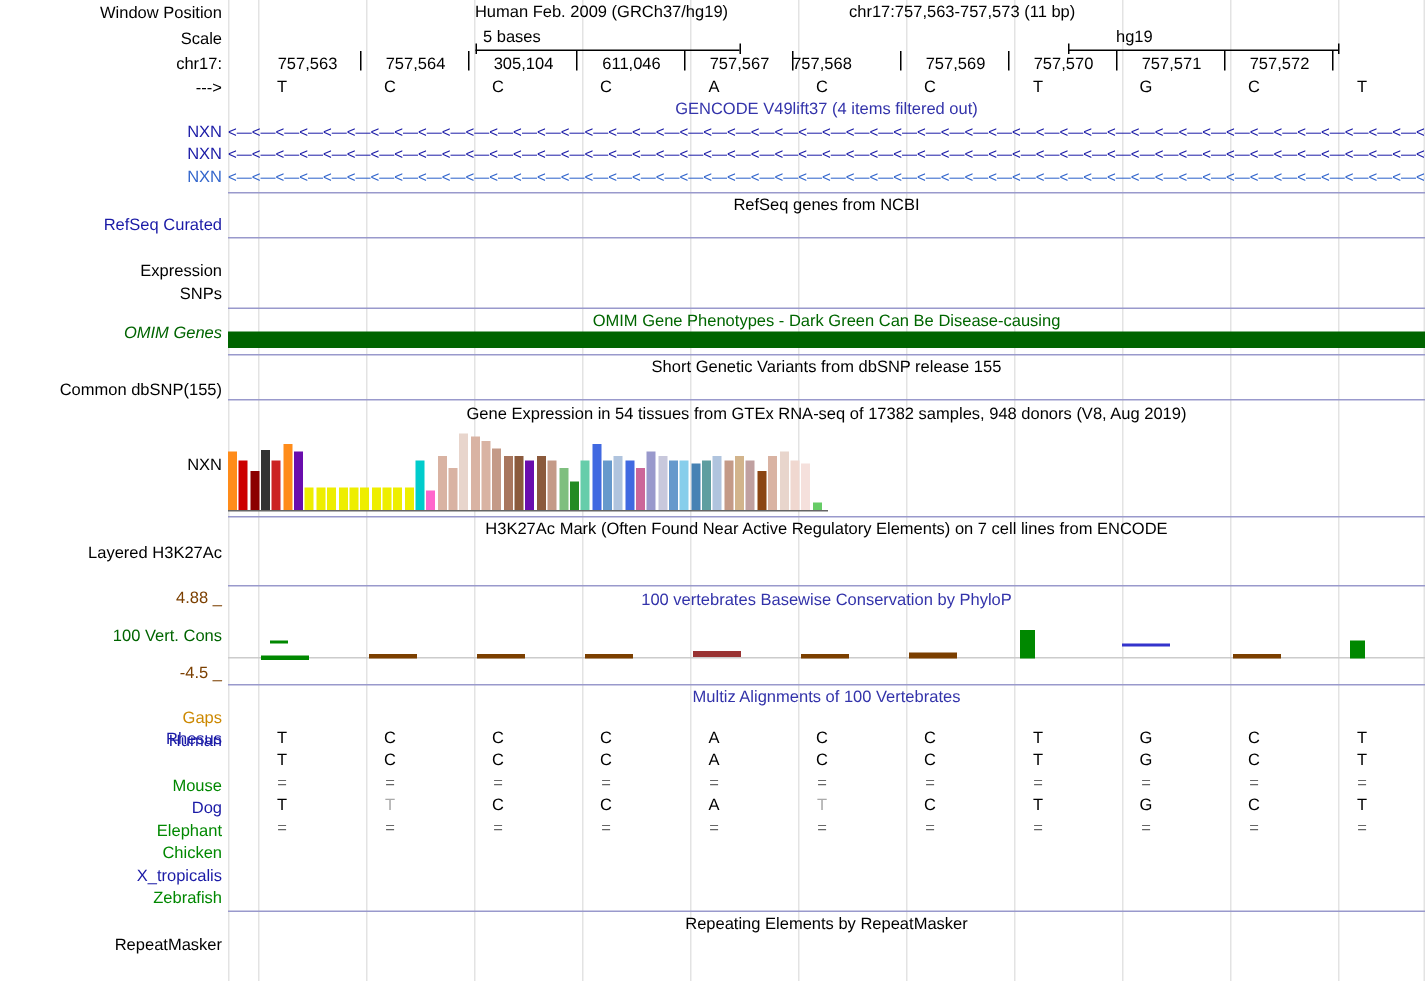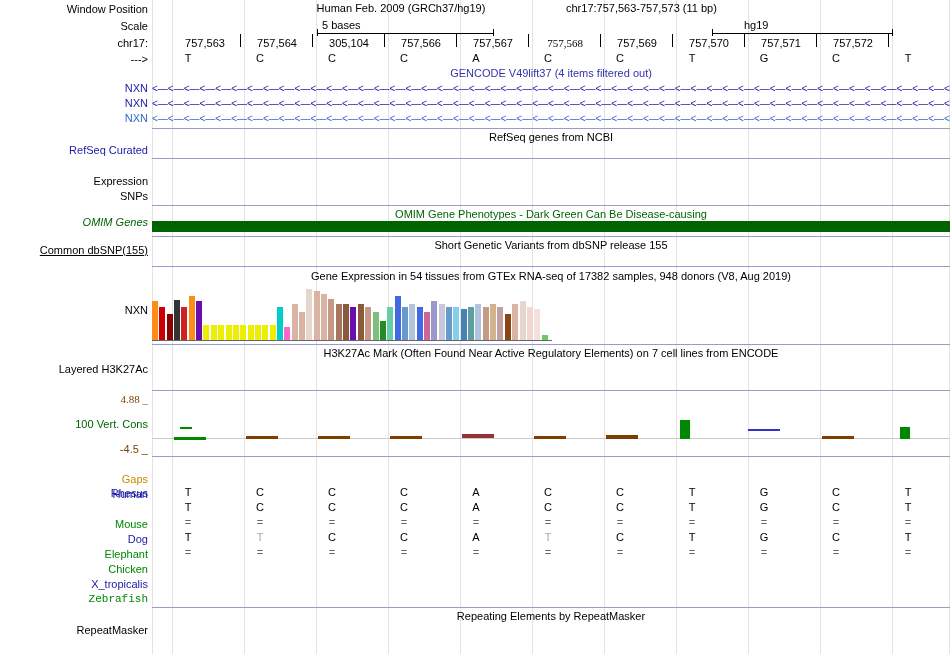--- a/index.html
+++ b/index.html
@@ -146,39 +146,39 @@
     <div class="lblitem" style="top:97px;  color:#1a1aa6;">NXN</div>
     <div class="lblitem" style="top:112px; color:#3366cc;">NXN</div>
 
     <div class="lblitem" style="top:144px; color:#1a1aa6;">RefSeq Curated</div>
 
     <div class="lblitem" style="top:175px;">Expression</div>
     <div class="lblitem" style="top:190px;">SNPs</div>
 
     <div class="lblitem" style="top:216px; color:#006400;font-style:italic;">OMIM Genes</div>
 
-    <div class="lblitem" style="top:244px;text-decoration:underline;">Common dbSNP(155)</div>
+    <div class="lblitem" style="top:254px;">Common dbSNP(155)</div>
 
     <div class="lblitem" style="top:304px;">NXN</div>
 
     <div class="lblitem" style="top:363px;">Layered H3K27Ac</div>
 
-    <div class="lblitem" style="top:393px; color:#7b3f00;font-family:Liberation Serif, serif;">4.88 _</div>
+    <div class="lblitem" style="top:393px; color:#7b3f00;">4.88 _</div>
     <div class="lblitem" style="top:418px; color:#006400;">100 Vert. Cons</div>
     <div class="lblitem" style="top:443px; color:#7b3f00;">-4.5 _</div>
 
     <div class="lblitem" style="top:473px; color:#cc8800;">Gaps</div>
     <div class="lblitem" style="top:488px; color:#1a1aa6;">Human</div>
     <div class="lblitem" style="top:487px; color:#1a1aa6;margin-left:24px;">Rhesus</div>
     <div class="lblitem" style="top:518px; color:#008800;">Mouse</div>
     <div class="lblitem" style="top:533px; color:#1a1aa6;">Dog</div>
     <div class="lblitem" style="top:548px; color:#008800;">Elephant</div>
     <div class="lblitem" style="top:563px; color:#008800;">Chicken</div>
     <div class="lblitem" style="top:578px; color:#1a1aa6;">X_tropicalis</div>
-    <div class="lblitem" style="top:593px; color:#008800;font-family:Liberation Mono, monospace;">Zebrafish</div>
+    <div class="lblitem" style="top:593px; color:#008800;">Zebrafish</div>
 
     <div class="lblitem" style="top:624px;">RepeatMasker</div>
   </div>
 
   <div id="dataarea">
 
     <div class="gridline" style="left:0px;"></div>
     <div class="gridline" style="left:20px;"></div>
     <div class="gridline" style="left:92px;"></div>
     <div class="gridline" style="left:164px;"></div>
@@ -203,25 +203,25 @@
     <div class="scalebar" style="top:33px; left:560px; width:180px;"></div>
     <div class="scalecap" style="top:29px; left:560px;"></div>
     <div class="scalecap" style="top:29px; left:740px;"></div>
 
     <div class="baselabel" style="top:37px; left:20px;  width:66px;">757,563</div>
     <div class="tickmark" style="top:34px; left:88px; height:13px;"></div>
     <div class="baselabel" style="top:37px; left:92px;  width:66px;">757,564</div>
     <div class="tickmark" style="top:34px; left:160px; height:13px;"></div>
     <div class="baselabel" style="top:37px; left:164px; width:66px;">305,104</div>
     <div class="tickmark" style="top:34px; left:232px; height:13px;"></div>
-    <div class="baselabel" style="top:37px; left:236px; width:66px;">757,566</div>
+    <div class="baselabel" style="top:37px; left:236px; width:66px;">611,046</div>
     <div class="tickmark" style="top:34px; left:304px; height:13px;"></div>
     <div class="baselabel" style="top:37px; left:308px; width:66px;">757,567</div>
     <div class="tickmark" style="top:34px; left:376px; height:13px;"></div>
-    <div class="baselabel" style="top:37px; left:380px; width:66px;font-family:Liberation Serif, serif;">757,568</div>
+    <div class="baselabel" style="top:37px; left:363px; width:66px;">757,568</div>
     <div class="tickmark" style="top:34px; left:448px; height:13px;"></div>
     <div class="baselabel" style="top:37px; left:452px; width:66px;">757,569</div>
     <div class="tickmark" style="top:34px; left:520px; height:13px;"></div>
     <div class="baselabel" style="top:37px; left:524px; width:66px;">757,570</div>
     <div class="tickmark" style="top:34px; left:592px; height:13px;"></div>
     <div class="baselabel" style="top:37px; left:596px; width:66px;">757,571</div>
     <div class="tickmark" style="top:34px; left:664px; height:13px;"></div>
     <div class="baselabel" style="top:37px; left:668px; width:66px;">757,572</div>
     <div class="tickmark" style="top:34px; left:736px; height:13px;"></div>
 
@@ -304,34 +304,36 @@
         <div class="exprbar" style="left: 360.15px; width: 6px; height: 36px; background: rgb(217, 179, 163);"></div>
         <div class="exprbar" style="left: 367.5px; width: 6px; height: 39px; background: rgb(232, 213, 204);"></div>
         <div class="exprbar" style="left: 374.85px; width: 6px; height: 33px; background: rgb(240, 216, 208);"></div>
         <div class="exprbar" style="left: 382.2px; width: 6px; height: 31px; background: rgb(245, 224, 220);"></div>
         <div class="exprbar" style="left: 389.55px; width: 6px; height: 5px; background: rgb(102, 204, 102);"></div>
       </div>
     <div style="position:absolute; top:340px; left:0px; width:400px; height:1px; background:#666;"></div>
 
     <div class="centered-title" style="top:347px;">H3K27Ac Mark (Often Found Near Active Regulatory Elements) on 7 cell lines from ENCODE</div>
 
+    <div class="centered-title bluetitle" style="top:394px;">100 vertebrates Basewise Conservation by PhyloP</div>
     <div style="position:absolute; top:438px; left:0px; width:798px; height:1px; background:#cccccc;"></div>
     <div class="consblock" style="top:427px; left:28px; width:12px; background:#008800;"></div>
     <div class="consblock" style="top:437px; left:22px; width:32px; height:3px; background:#008800;"></div>
     <div class="consblock" style="top:436px; left:94px; width:32px; height:3px; background:#7b3f00;"></div>
     <div class="consblock" style="top:436px; left:166px; width:32px; height:3px; background:#7b3f00;"></div>
     <div class="consblock" style="top:436px; left:238px; width:32px; height:3px; background:#7b3f00;"></div>
     <div class="consblock" style="top:434px; left:310px; width:32px; height:4px; background:#993333;"></div>
     <div class="consblock" style="top:436px; left:382px; width:32px; height:3px; background:#7b3f00;"></div>
     <div class="consblock" style="top:435px; left:454px; width:32px; height:4px; background:#7b3f00;"></div>
     <div class="consblock" style="top:420px; left:528px; width:10px; height:19px; background:#008800;"></div>
     <div class="consblock" style="top:429px; left:596px; width:32px; height:2px; background:#3333cc;"></div>
     <div class="consblock" style="top:436px; left:670px; width:32px; height:3px; background:#7b3f00;"></div>
     <div class="consblock" style="top:427px; left:748px; width:10px; height:12px; background:#008800;"></div>
 
+    <div class="centered-title bluetitle" style="top:459px;">Multiz Alignments of 100 Vertebrates</div>
     <div id="multiz-rows" style="position:absolute; top:486px; left:0; width:798px; height:80px;">
         <div class="maf-char" style="left: 29px; top: 0px; color: rgb(0, 0, 0);">T</div>
         <div class="maf-char" style="left: 101px; top: 0px; color: rgb(0, 0, 0);">C</div>
         <div class="maf-char" style="left: 173px; top: 0px; color: rgb(0, 0, 0);">C</div>
         <div class="maf-char" style="left: 245px; top: 0px; color: rgb(0, 0, 0);">C</div>
         <div class="maf-char" style="left: 317px; top: 0px; color: rgb(0, 0, 0);">A</div>
         <div class="maf-char" style="left: 389px; top: 0px; color: rgb(0, 0, 0);">C</div>
         <div class="maf-char" style="left: 461px; top: 0px; color: rgb(0, 0, 0);">C</div>
         <div class="maf-char" style="left: 533px; top: 0px; color: rgb(0, 0, 0);">T</div>
         <div class="maf-char" style="left: 605px; top: 0px; color: rgb(0, 0, 0);">G</div>

